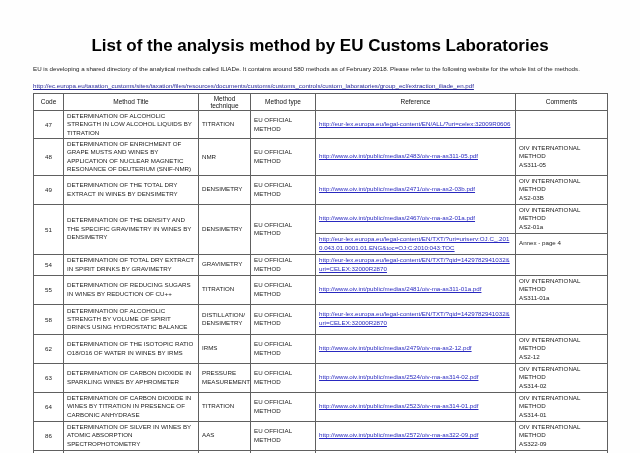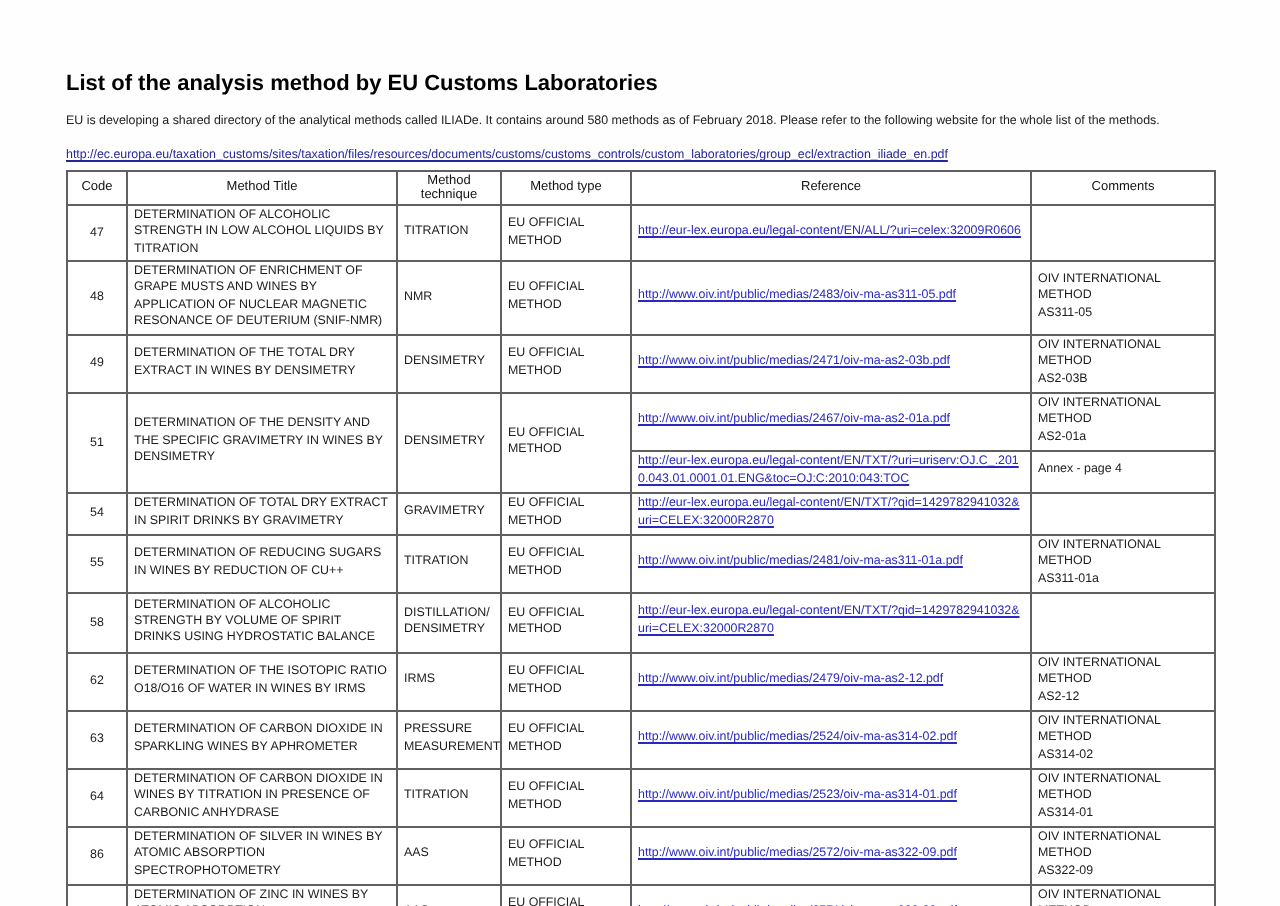--- a/index.html
+++ b/index.html
@@ -1,19 +1,19 @@
 <!DOCTYPE html>
 <html><head>
 <meta charset="utf-8">
 <style>
   * { box-sizing: border-box; margin: 0; padding: 0; }
   html, body { width: 640px; height: 453px; background: #ffffff; overflow: hidden; }
   body { font-family: "Liberation Sans", sans-serif; color: #1c1c1c; }
   .page { width: 640px; height: 453px; padding: 36px 33px 0 33px; background: #fefefe; position: relative; }
-  .doc-title { font-size: 11px; font-weight: bold; color: #000; margin-bottom: 9px; }
+  .doc-title { text-align: center; font-size: 17px; font-weight: bold; color: #000; margin-bottom: 9px; }
   .intro { font-size: 6.2px; line-height: 1.45; color: #222; }
   .intro-link { display: inline-block; font-size: 6.2px; color: #26269b; text-decoration: underline; margin-bottom: 4px; cursor: pointer; }
   table.methods { border-collapse: collapse; table-layout: fixed; width: 574px; }
   table.methods th, table.methods td {
     border: 1px solid #606060;
     font-size: 6.2px;
     padding: 1px 3px;
     vertical-align: middle;
     overflow: hidden;
     background: #fff;

